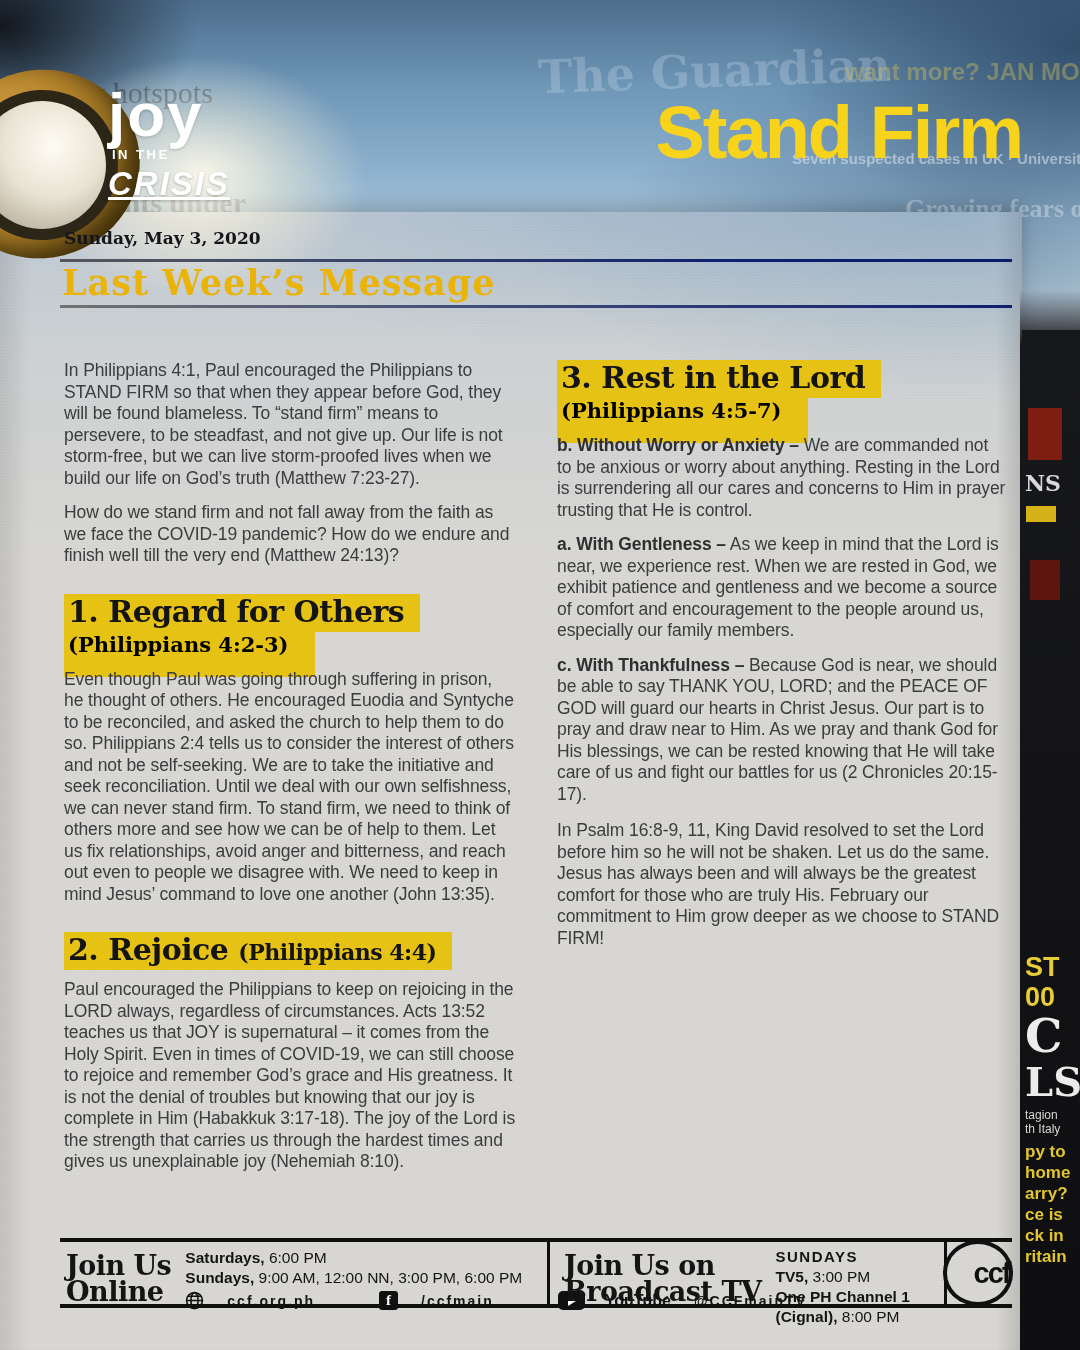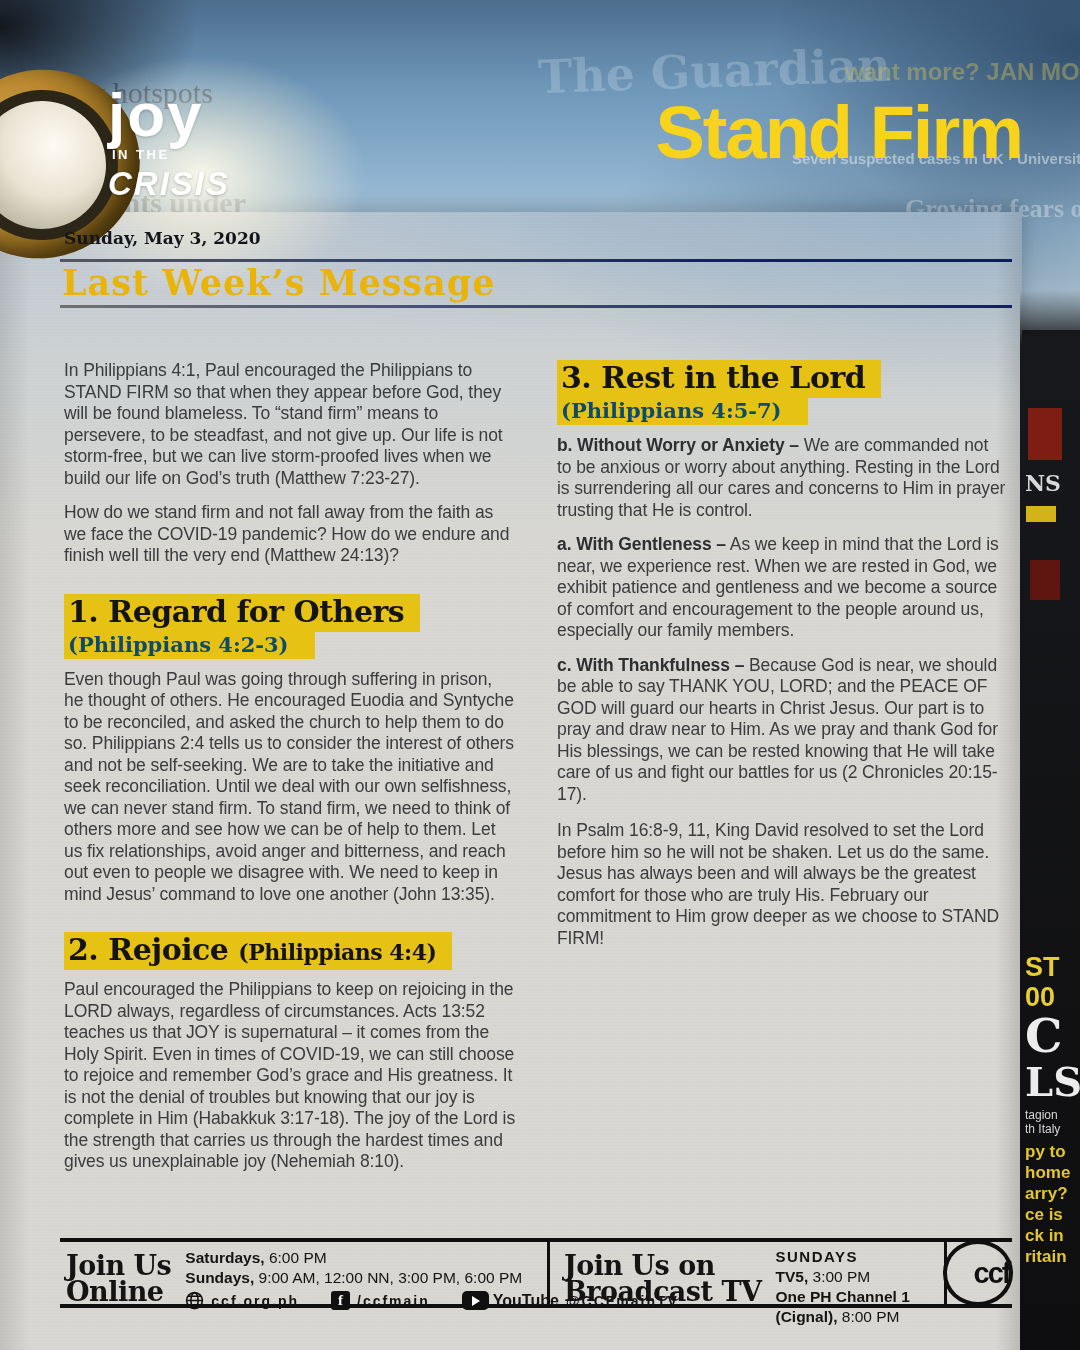--- a/index.html
+++ b/index.html
@@ -62,58 +62,58 @@
     background:radial-gradient(ellipse at 35% 35%,#d9ab50 0%,#b8872e 38%,#7b5a15 76%,#57400e 100%);
     transform:rotate(-14deg);box-shadow:inset -10px -12px 20px rgba(0,0,0,.45);}
   .torch-ring{position:absolute;left:-34px;top:90px;width:152px;height:150px;border-radius:50%;background:#2c2619;transform:rotate(-14deg);}
   .torch-lens{position:absolute;left:-22px;top:101px;width:128px;height:128px;border-radius:50%;
     background:radial-gradient(ellipse at 62% 38%,#fefbf3 0%,#e9e3d3 45%,#b8b19f 82%,#8d8678 100%);transform:rotate(-14deg);}
   .torch-tail{position:absolute;left:-66px;top:92px;width:80px;height:156px;border-radius:42%;
     background:linear-gradient(180deg,#a87f27,#6a4b10);transform:rotate(-14deg);}
   .logo{position:absolute;left:108px;top:90px;color:#fff;}
   .logo-joy{font:bold 62px/0.82 "Liberation Sans",sans-serif;letter-spacing:2px;text-shadow:0 1px 3px rgba(0,0,0,.2);}
   .logo-inthe{font:bold 13px "Liberation Sans",sans-serif;letter-spacing:2.5px;margin:6px 0 3px 4px;}
-  .logo-crisis{font:bold italic 33px "Liberation Sans",sans-serif;letter-spacing:2px;text-shadow:0 1px 3px rgba(0,0,0,.25);}
+  .logo-crisis{font:bold italic 33px "Liberation Sans",sans-serif;letter-spacing:2px;text-shadow:0 1px 3px rgba(0,0,0,.25);text-decoration:underline;}
 
   .title{position:absolute;right:58px;top:90px;margin:0;font:bold 74px "Liberation Sans",sans-serif;
     color:#F8D31C;letter-spacing:-2px;white-space:nowrap;}
 
   
   .date{position:absolute;left:64px;top:228px;font:bold 17px "DejaVu Serif",serif;color:#14151a;}
   .rule{position:absolute;left:60px;width:952px;height:3px;}
   .rule1{top:259px;background:linear-gradient(90deg,#55575c 0%,#3a4668 30%,#101f6e 70%,#0d1c66 100%);}
   .lwm{position:absolute;left:62px;top:262px;margin:0;font:bold 35px "DejaVu Serif",serif;color:#eab308;letter-spacing:1px;}
   .rule2{top:305px;background:linear-gradient(90deg,#70726f 0%,#44507a 40%,#101f6e 100%);}
 
   
   .col{position:absolute;top:360px;}
   .col-left{left:64px;width:452px;}
   .col-right{left:557px;width:450px;}
   p.body{font-size:17.5px;line-height:1.23;color:#3b3c3e;margin:0 0 13px;letter-spacing:-0.1px;}
   .mb-lg{margin-bottom:27px !important;}
   .sec-head{margin:12px 0 12px;}
   .hl{background:#E6C215;-webkit-box-decoration-break:clone;box-decoration-break:clone;}
   .sh-main{font:bold 30px "DejaVu Serif",serif;color:#141414;letter-spacing:-0.5px;padding:0 16px 3px 4px;}
-  .sh-sub{font:bold 21px "DejaVu Serif",serif;color:#0c4a6e;padding:0 26px 2px 4px;}
+  .sh-sub{font:bold 21px "DejaVu Serif",serif;color:#000000;padding:0 26px 20px 4px;}
   .sh-sub-wrap{margin-top:3px;}
   .sh-inline-ref{font:bold 22px "DejaVu Serif",serif;color:#141414;}
   .point b{color:#2e2f31;}
   .closing{margin-top:15px !important;}
 
   
   .footer{position:absolute;left:60px;top:1238px;width:952px;height:62px;
     border-top:4px solid #0f0f0f;border-bottom:4px solid #0f0f0f;display:flex;color:#141414;}
   .f-sec{box-sizing:border-box;height:100%;}
   .f-online{width:487px;display:flex;padding:5px 10px 0 4px;}
   .f-tv{width:397px;border-left:3px solid #0f0f0f;display:flex;padding:5px 0 0 12px;}
   .f-logo{width:65px;border-left:3px solid #0f0f0f;display:flex;align-items:center;justify-content:center;}
   .f-title{font:bold 27px/0.95 "DejaVu Serif",serif;letter-spacing:-0.5px;padding:6px 14px 0 2px;white-space:nowrap;}
   .f-details{font:15.5px/1.3 "Liberation Sans",sans-serif;padding-top:1px;}
   .f-details b{letter-spacing:0;}
-  .links-row{display:flex;align-items:center;gap:7px;margin-top:3px;}
+  .links-row{display:flex;align-items:center;gap:23px;margin-top:3px;}
   .link-label{font:bold 14px "Liberation Sans",sans-serif;letter-spacing:2px;}
   .link-gap{width:18px;}
   .fb-icon{display:inline-flex;align-items:center;justify-content:center;width:19px;height:19px;background:#101010;color:#fff;
     border-radius:3px;font:bold 15px "Liberation Serif",serif;}
   .yt-icon{display:inline-flex;align-items:center;justify-content:center;width:27px;height:19px;background:#101010;border-radius:5px;}
   .yt-tri{width:0;height:0;border-left:8px solid #fff;border-top:5px solid transparent;border-bottom:5px solid transparent;margin-left:2px;}
   .yt-word{font:bold 16px "Liberation Sans",sans-serif;letter-spacing:0;margin-left:-3px;}
   .tv-heading{font:bold 15px "Liberation Sans",sans-serif;letter-spacing:1.5px;margin-bottom:2px;}
   .ccf-circle{width:58px;height:58px;border:4px solid #101010;border-radius:50%;display:flex;align-items:center;justify-content:center;
     font:bold 29px "Liberation Sans",sans-serif;letter-spacing:-2px;color:#101010;padding-left:27px;}

